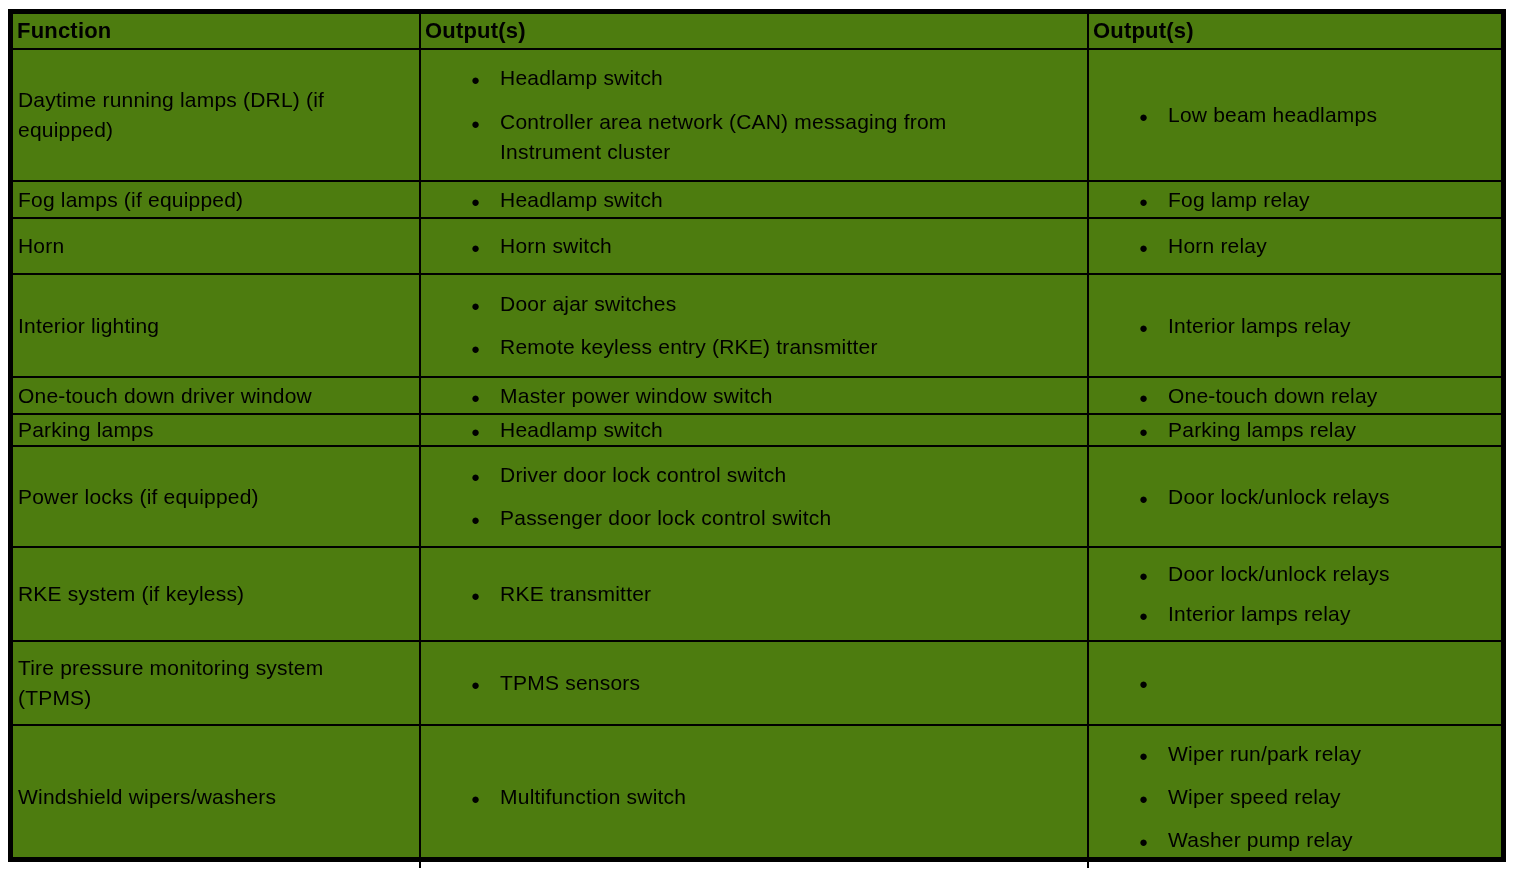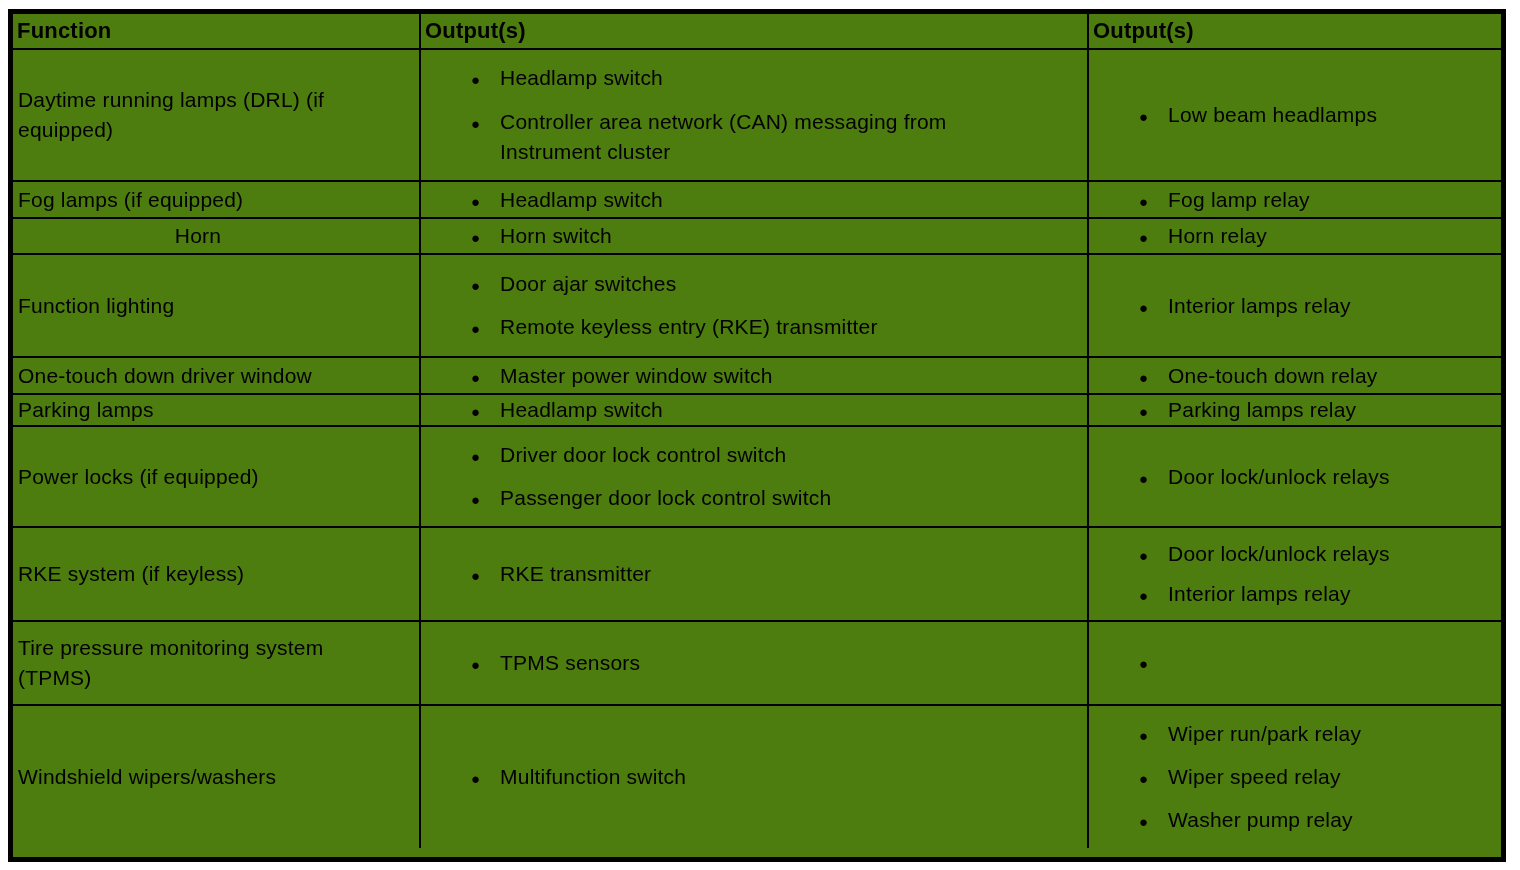--- a/index.html
+++ b/index.html
@@ -131,41 +131,41 @@
           </div>
         </div>
     <div class="cell outputs">
           <div class="bullet-item">
             <span class="bullet">●</span>
             <span class="bi-text">Fog lamp relay</span>
           </div>
         </div>
   </div>
 
-  <div class="row" style="height: 36px; text-align: center;">
+  <div class="row" style="height: 56px;">
     <div class="cell fn">
       <span class="fn-text">Horn</span>
     </div>
     <div class="cell inputs">
           <div class="bullet-item">
             <span class="bullet">●</span>
             <span class="bi-text">Horn switch</span>
           </div>
         </div>
     <div class="cell outputs">
           <div class="bullet-item">
             <span class="bullet">●</span>
             <span class="bi-text">Horn relay</span>
           </div>
         </div>
   </div>
 
   <div class="row" style="height: 103px;">
     <div class="cell fn">
-      <span class="fn-text">Function lighting</span>
+      <span class="fn-text">Interior lighting</span>
     </div>
     <div class="cell inputs">
           <div class="bullet-item">
             <span class="bullet">●</span>
             <span class="bi-text">Door ajar switches</span>
           </div>
           <div class="bullet-item">
             <span class="bullet">●</span>
             <span class="bi-text">Remote keyless entry (RKE) transmitter</span>
           </div>

